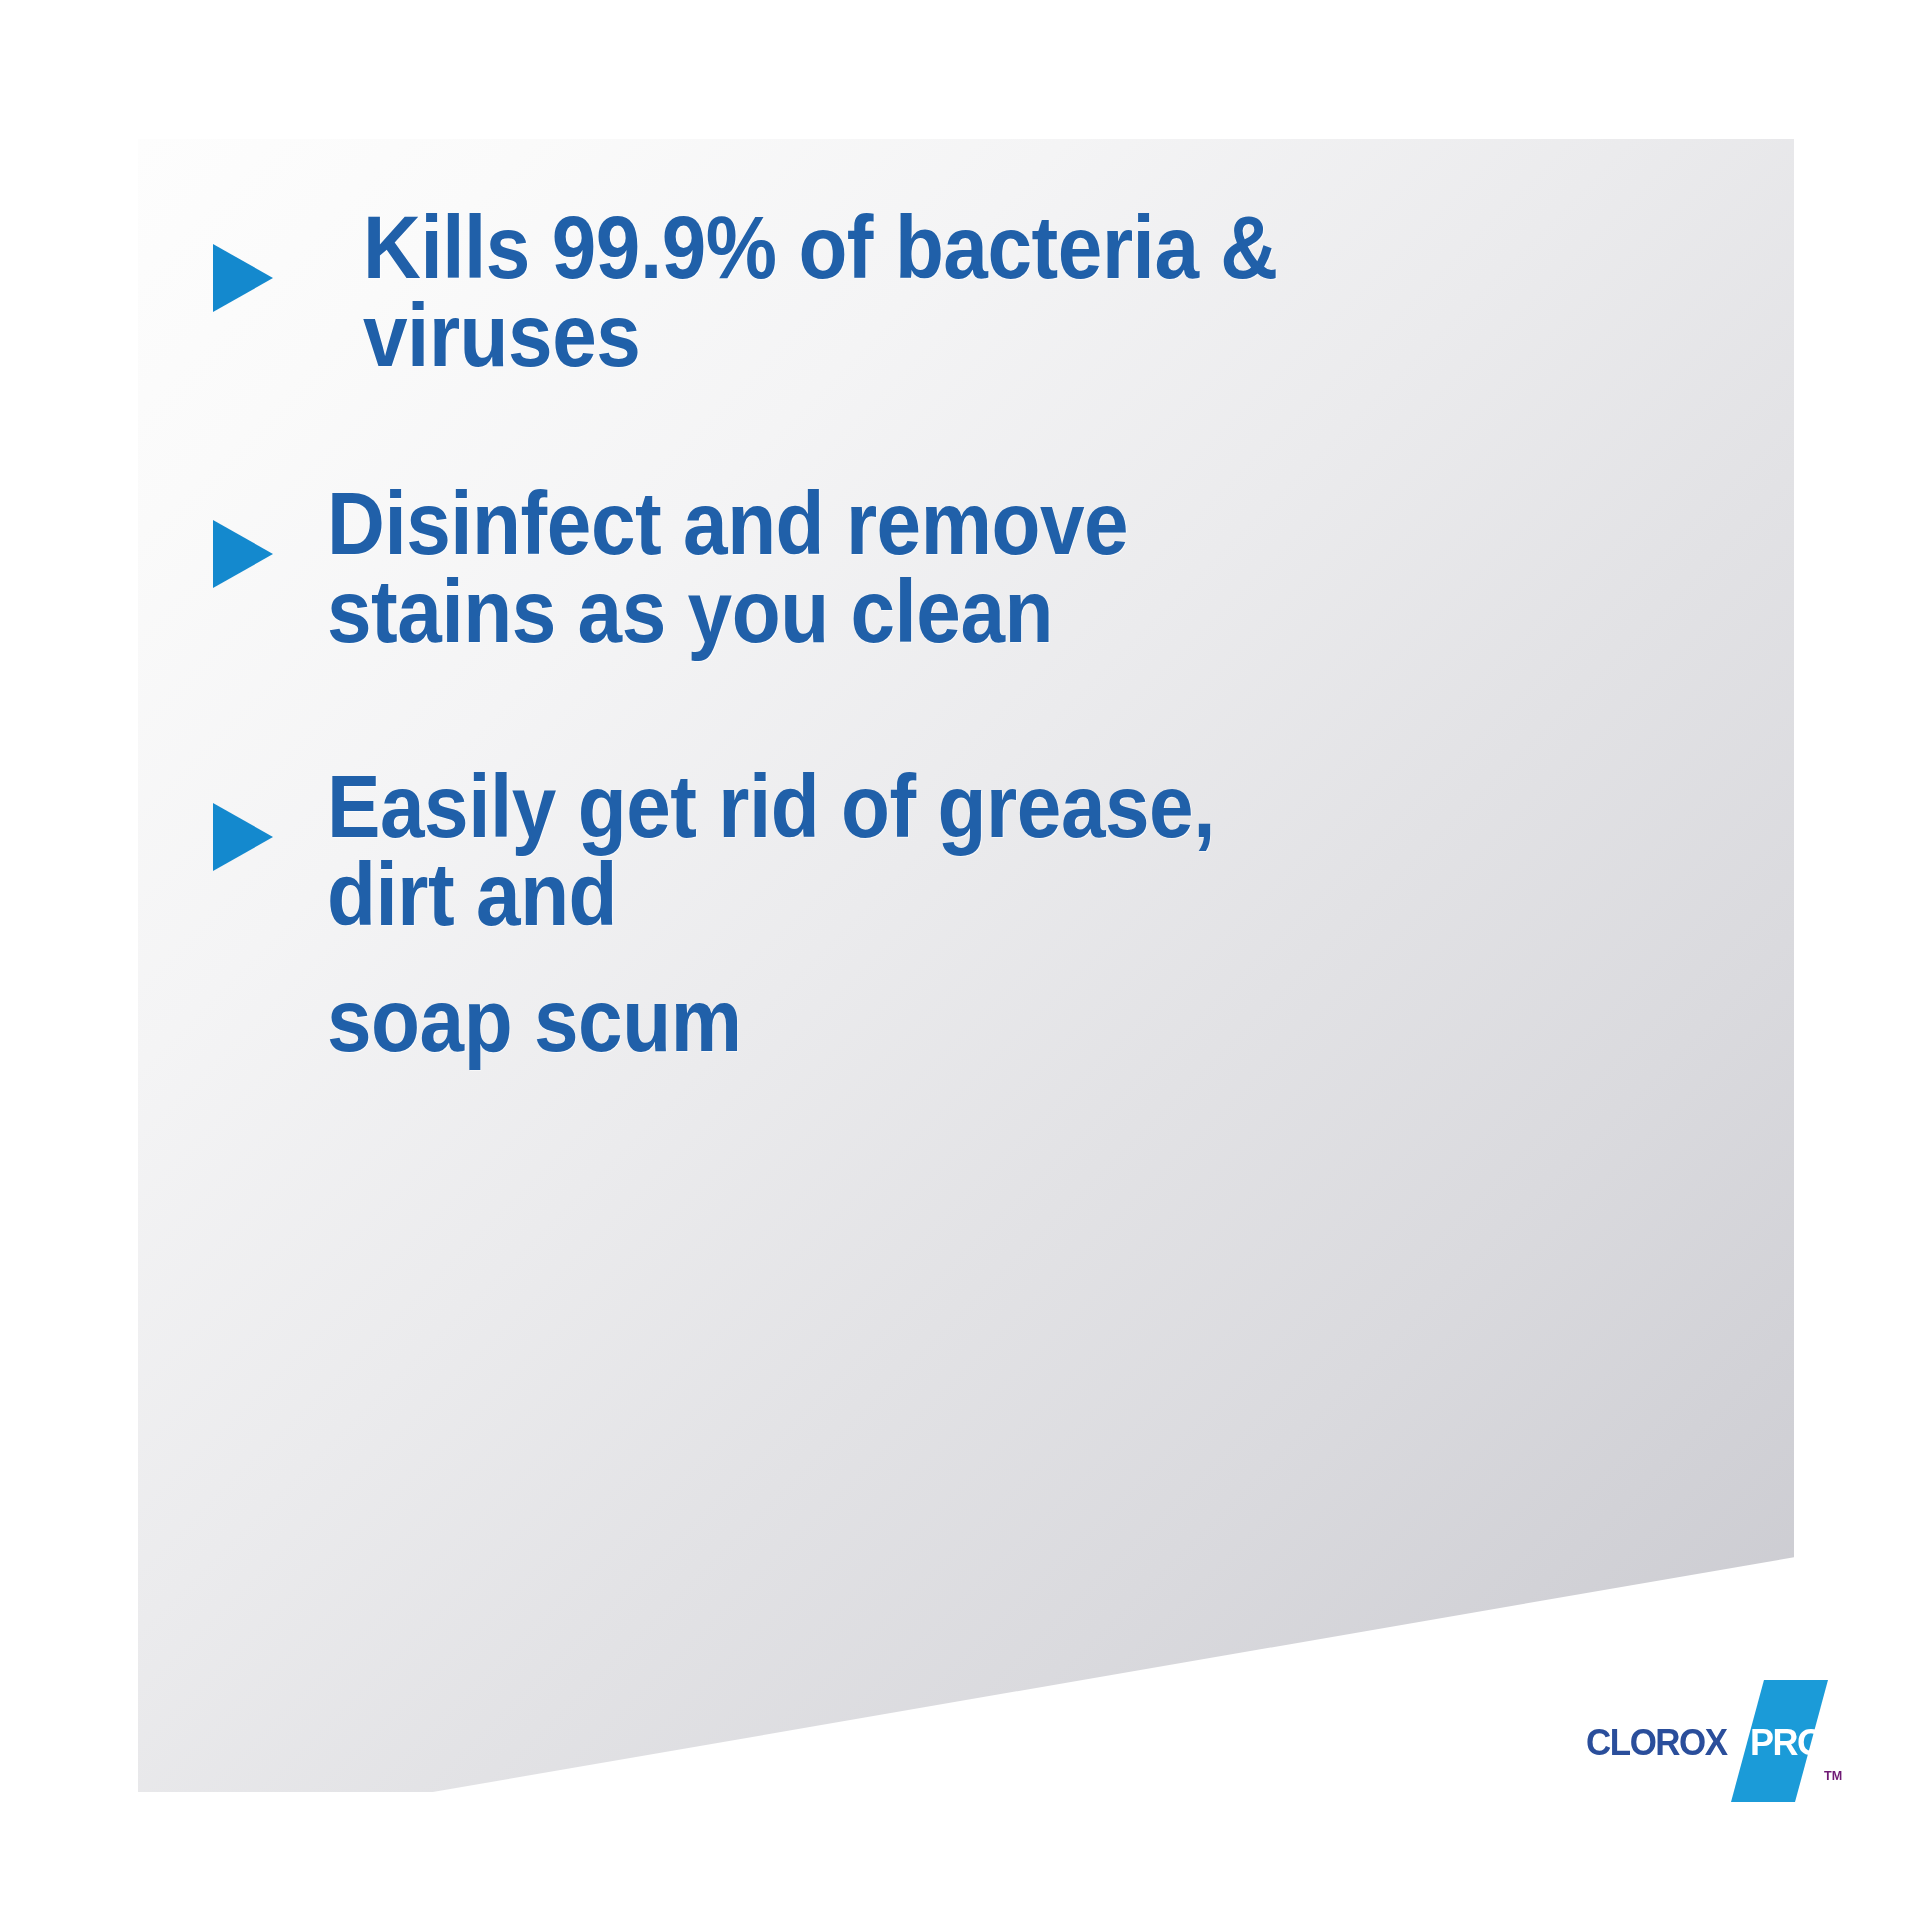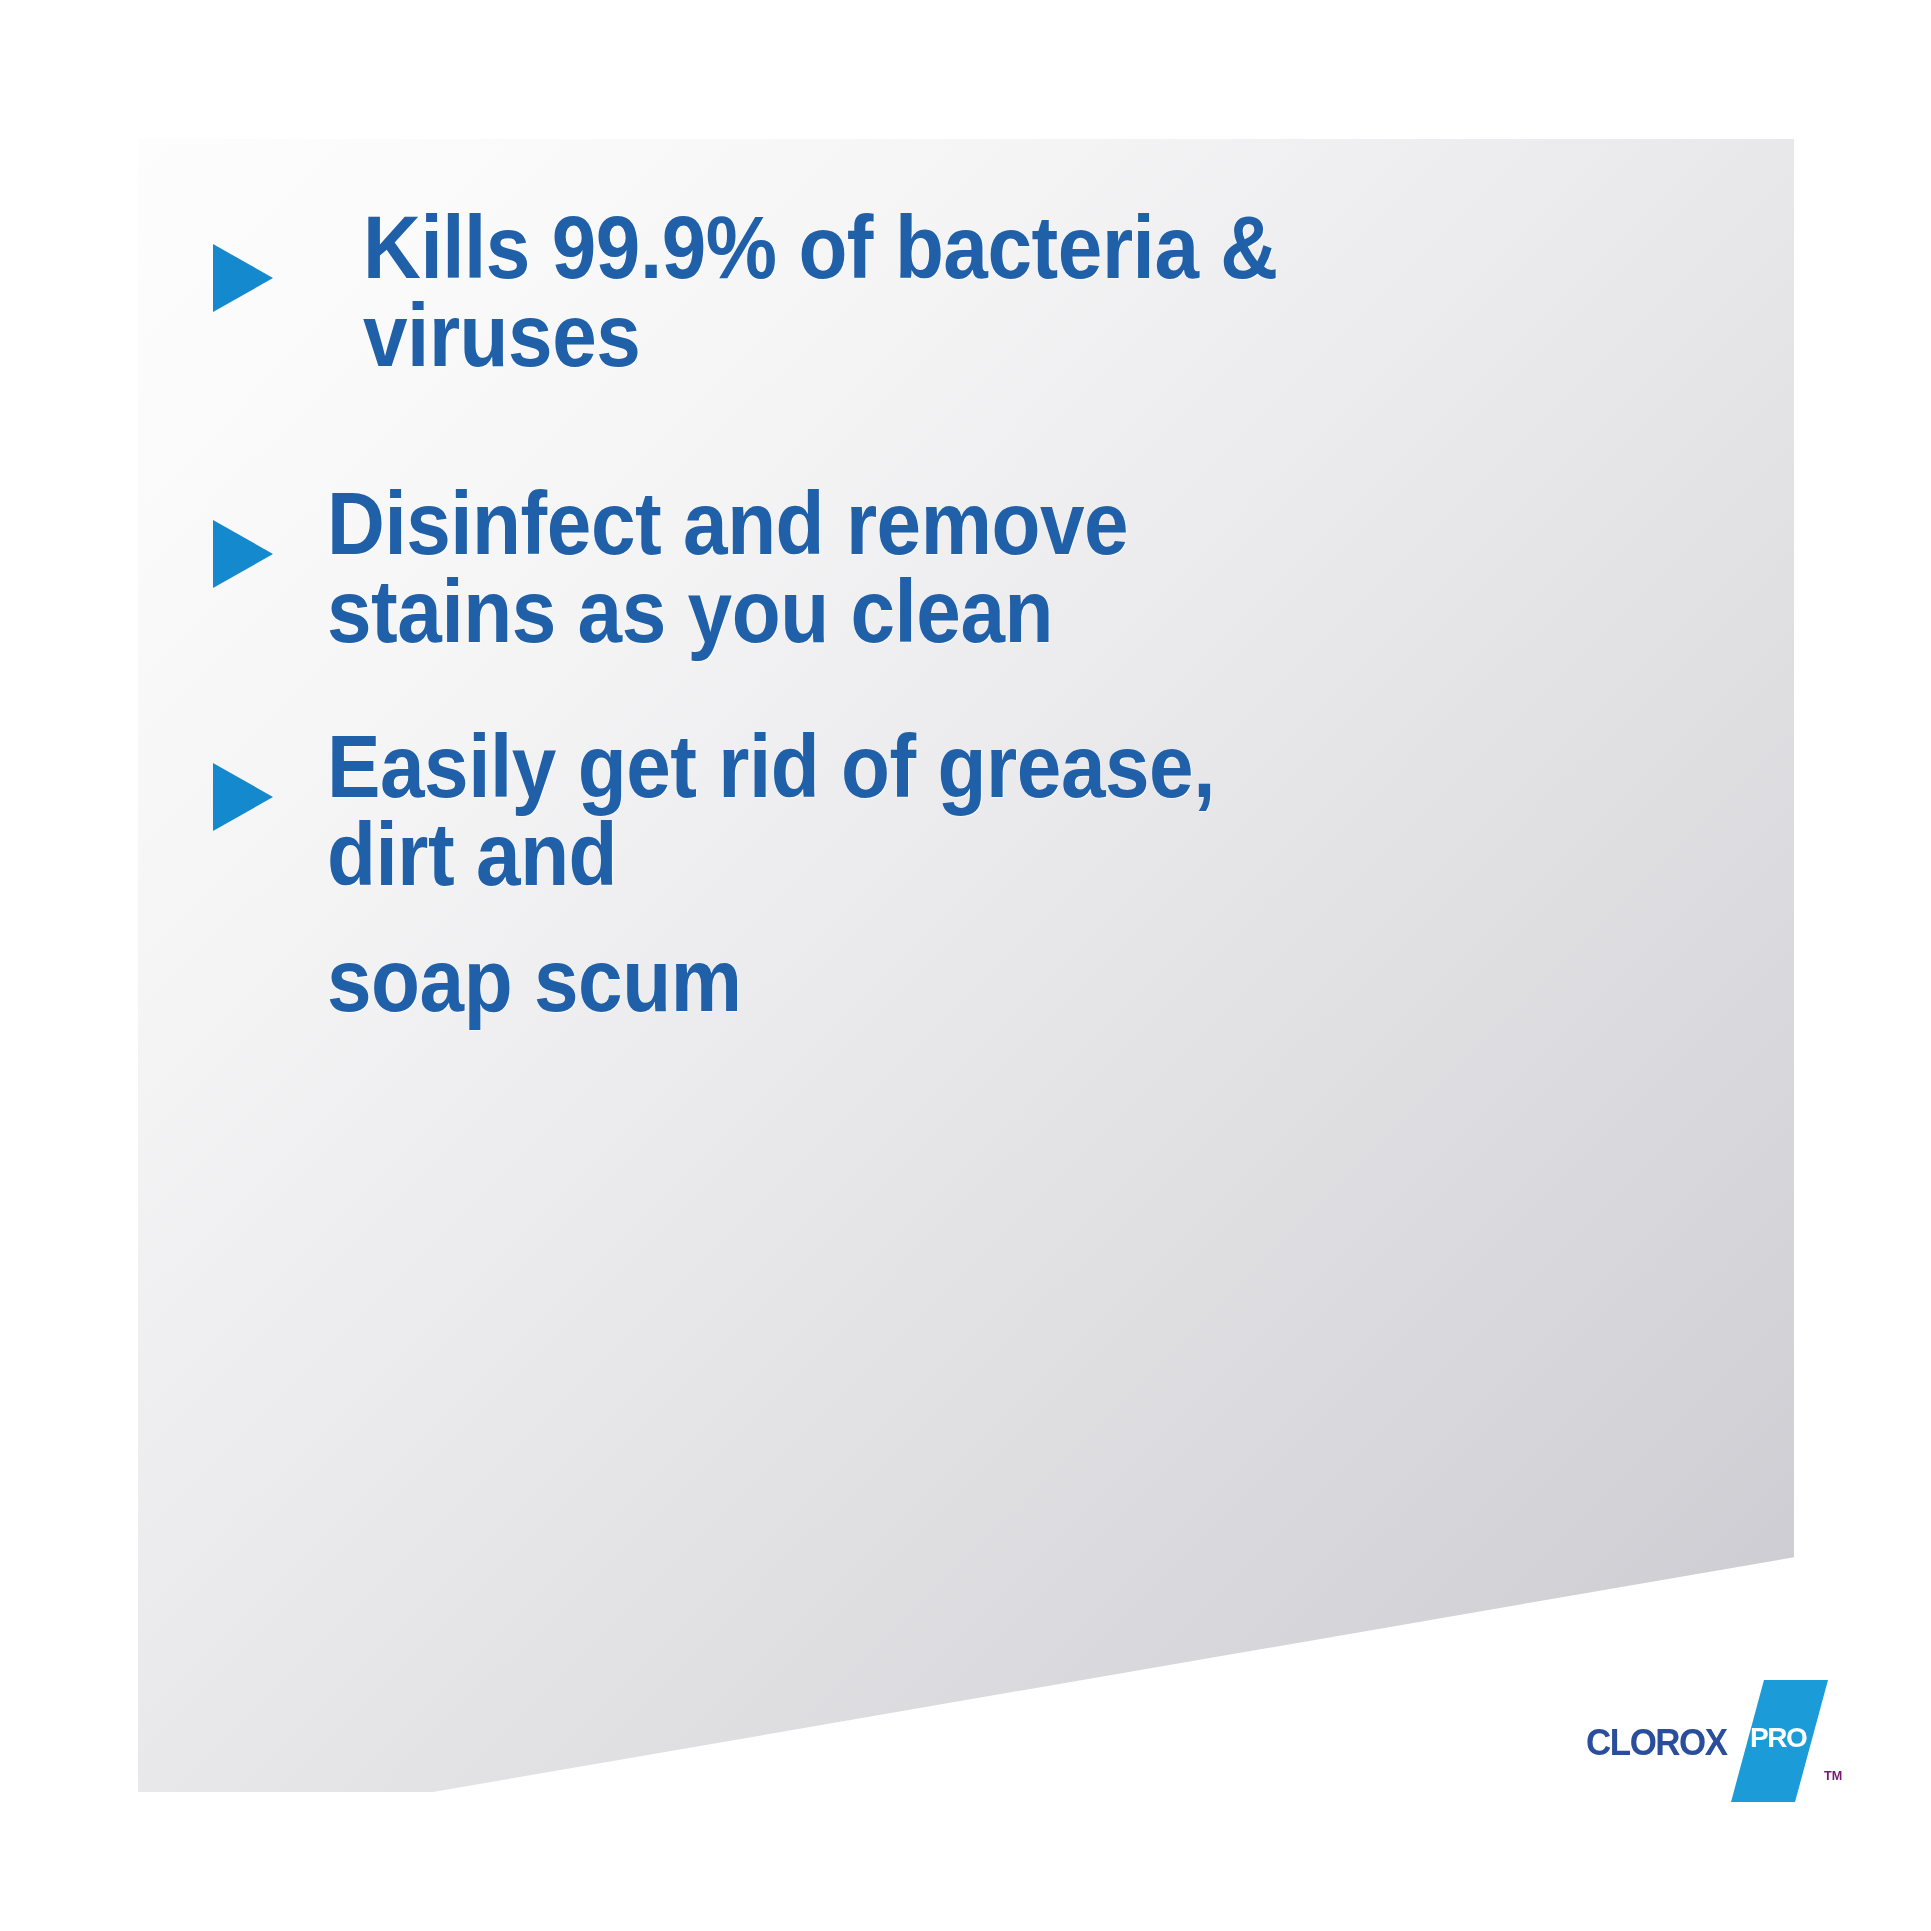--- a/index.html
+++ b/index.html
@@ -72,21 +72,21 @@
     line-height:0.99;
     letter-spacing:-0.5px;
     transform:scaleX(0.90);
     transform-origin:left top;
     white-space:pre-line;
     text-shadow:1px 1px 0 rgba(255,255,255,0.55);
   }
 
   #b1{ left:75px;  top:64px;gap:36px;  }
   #b2{ left:75px;  top:340px; }
-  #b3{ left:75px;  top:583px; }
+  #b3{ left:75px;  top:623px; }
   #b4{ left:75px;  top:966px;}
 
   #b1 .btext{ margin-left:54px; }
   #b2 .btext{ margin-left:54px; }
   #b3 .btext{ margin-left:54px; }
   #b4 .btext{ margin-left:54px; }
 
   .gap-line{ display:block; height:0.42em; }
 
   
@@ -118,21 +118,21 @@
     color:#2a4e9b;
     transform:scaleX(0.97);
     transform-origin:left top;
   }
   #logo-pro{
     position:absolute;
     left:164px;
     top:42px;
     font-family:"Liberation Sans", sans-serif;
     font-weight:bold;
-    font-size:28px;
+    font-size:36px;
     letter-spacing:-1.5px;
     color:#ffffff;
   }
   #logo-tm{
     position:absolute;
     left:238px;
     top:89px;
     font-family:"Liberation Sans", sans-serif;
     font-weight:bold;
     font-size:12.6px;

